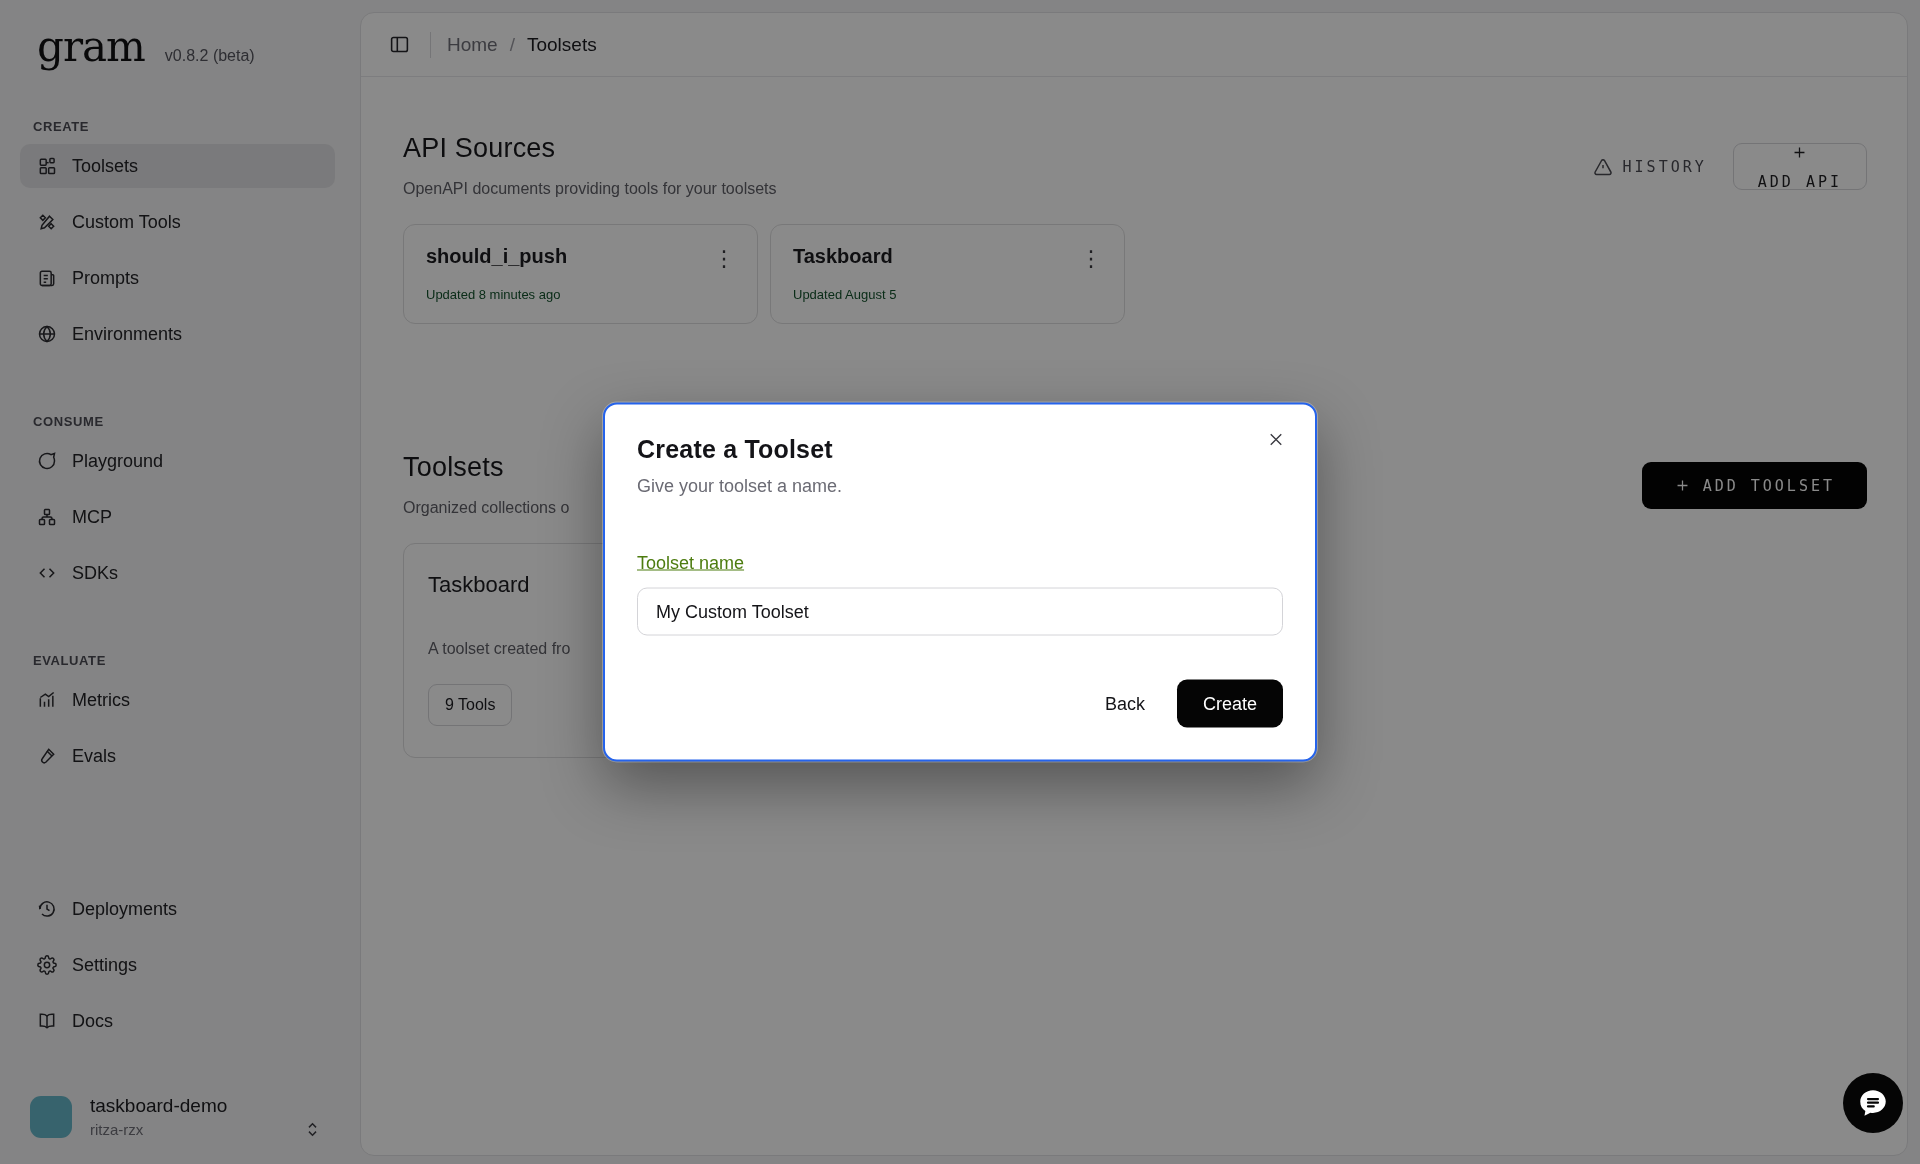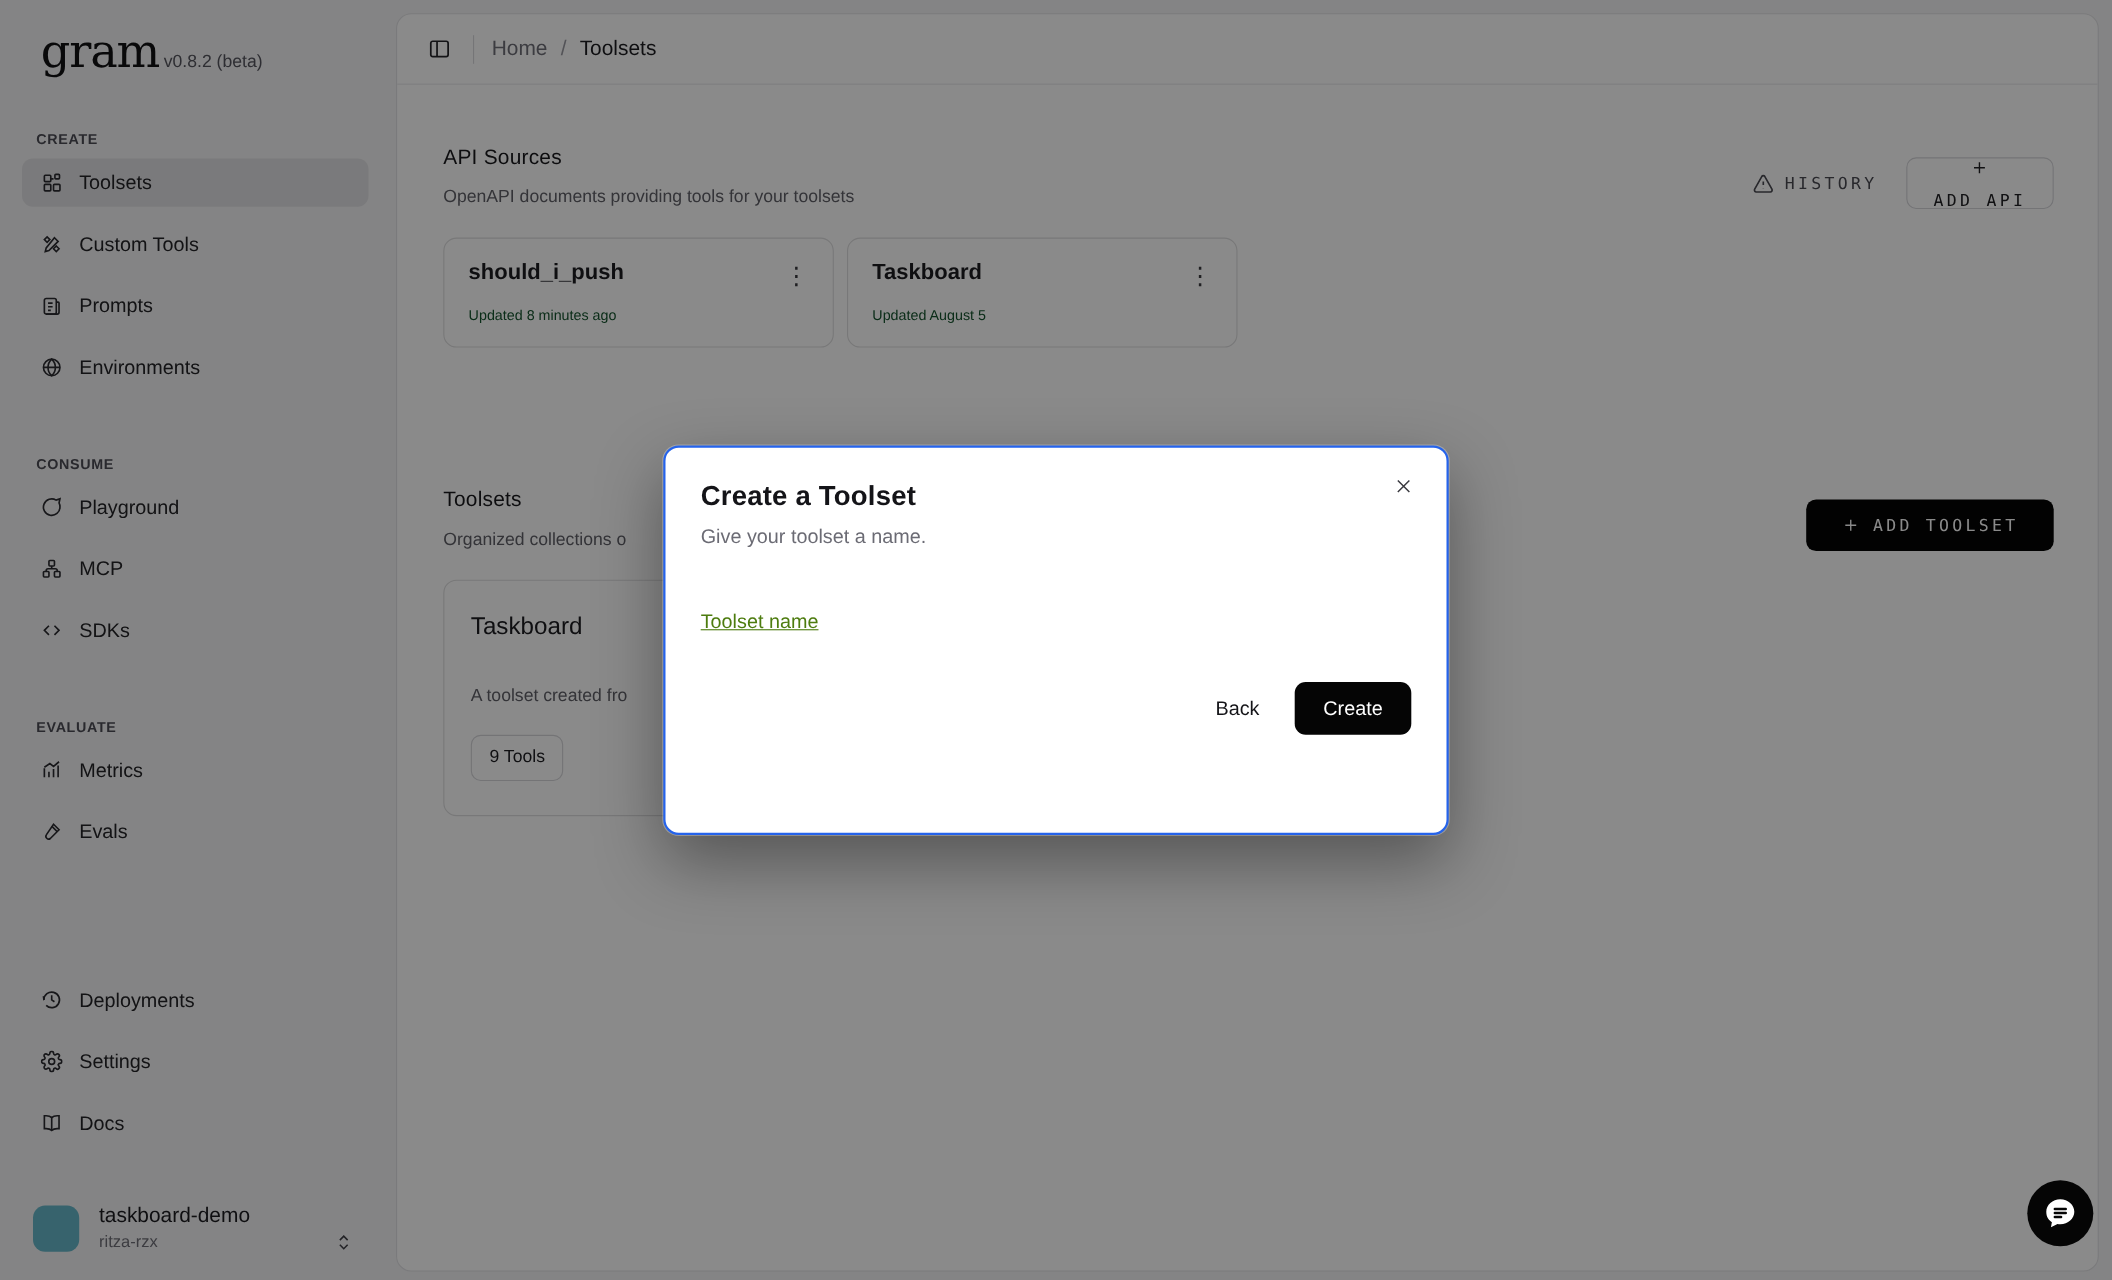--- a/index.html
+++ b/index.html
@@ -12,21 +12,21 @@
     overflow: hidden;
   }
   svg { display:block; }
 
   
   .sidebar {
     position: absolute; left:0; top:0; width:360px; height:1164px;
     padding: 0 25px 0 20px;
     display: flex; flex-direction: column;
   }
-  .logo-row { display:flex; align-items:baseline; gap:4px; padding: 22px 0 0 17px; }
+  .logo-row { display:flex; align-items:baseline; gap:20px; padding: 22px 0 0 17px; }
   .logo-text { font-family:"DejaVu Serif","Liberation Serif",serif; font-size:42px; font-weight:400; letter-spacing:-1px; color:#111114; }
   .logo-version { font-size:16px; color:#55555e; }
   .nav-label {
     font-size:13px; font-weight:600; color:#4c4c55; letter-spacing:.6px;
     margin: 0 0 10px 13px;
   }
   .nav-label.first { margin-top:48px; }
   .nav-label.later { margin-top:46px; }
   .nav-item {
     height:44px; border-radius:10px; display:flex; align-items:center; gap:15px;
@@ -58,21 +58,21 @@
   }
   .panel-toggle { color:#26262b; background:none; border:none; cursor:pointer; padding:4px; }
   .crumb-divider { width:1px; height:26px; background:#d9d9dd; }
   .breadcrumb { display:flex; align-items:center; gap:12px; font-size:19px; }
   .crumb-home { color:#6f6f78; cursor:pointer; }
   .crumb-sep { color:#9a9aa2; }
   .crumb-current { color:#1c1c21; }
 
   .content { padding: 56px 40px 0 42px; }
   .section-head { display:flex; align-items:flex-start; justify-content:space-between; }
-  .section-title { font-size:19px; font-weight:500; color:#19191d; letter-spacing:.2px; }
+  .section-title { font-size:27px; font-weight:500; color:#19191d; letter-spacing:.2px; }
   .section-sub { font-size:16px; color:#606068; margin-top:16px; }
   .head-actions { display:flex; align-items:center; gap:26px; margin-top:10px; }
   .mono { font-family:"DejaVu Sans Mono","Liberation Mono",monospace; letter-spacing:3px; font-size:15px; }
   .btn-history {
     display:flex; align-items:center; gap:10px; background:none; border:none;
     color:#4a4a52; cursor:pointer;
   }
   .btn-outline {
     display:flex; align-items:center; gap:12px; height:47px; padding:0 24px;
     background:transparent; border:1px solid #d6d6da; border-radius:9px;
@@ -399,20 +399,21 @@
   <button class="modal-close">
     <svg width="18" height="18" viewBox="0 0 24 24" fill="none" stroke="currentColor" stroke-width="1.8">
         <path d="M5 5l14 14M19 5L5 19"></path>
       </svg>
   </button>
   <h1 class="modal-title">Create a Toolset</h1>
   <p class="modal-sub">Give your toolset a name.</p>
 
   <div class="modal-form">
     <label class="field-label">Toolset name</label>
+    <input class="field-input" type="text" value="My Custom Toolset" style="">
   </div>
 
   <div class="modal-footer">
     <button class="btn-ghost">Back</button>
     <button class="btn-primary">Create</button>
   </div>
 </div>
 
 <button class="chat-fab">
   <span>

